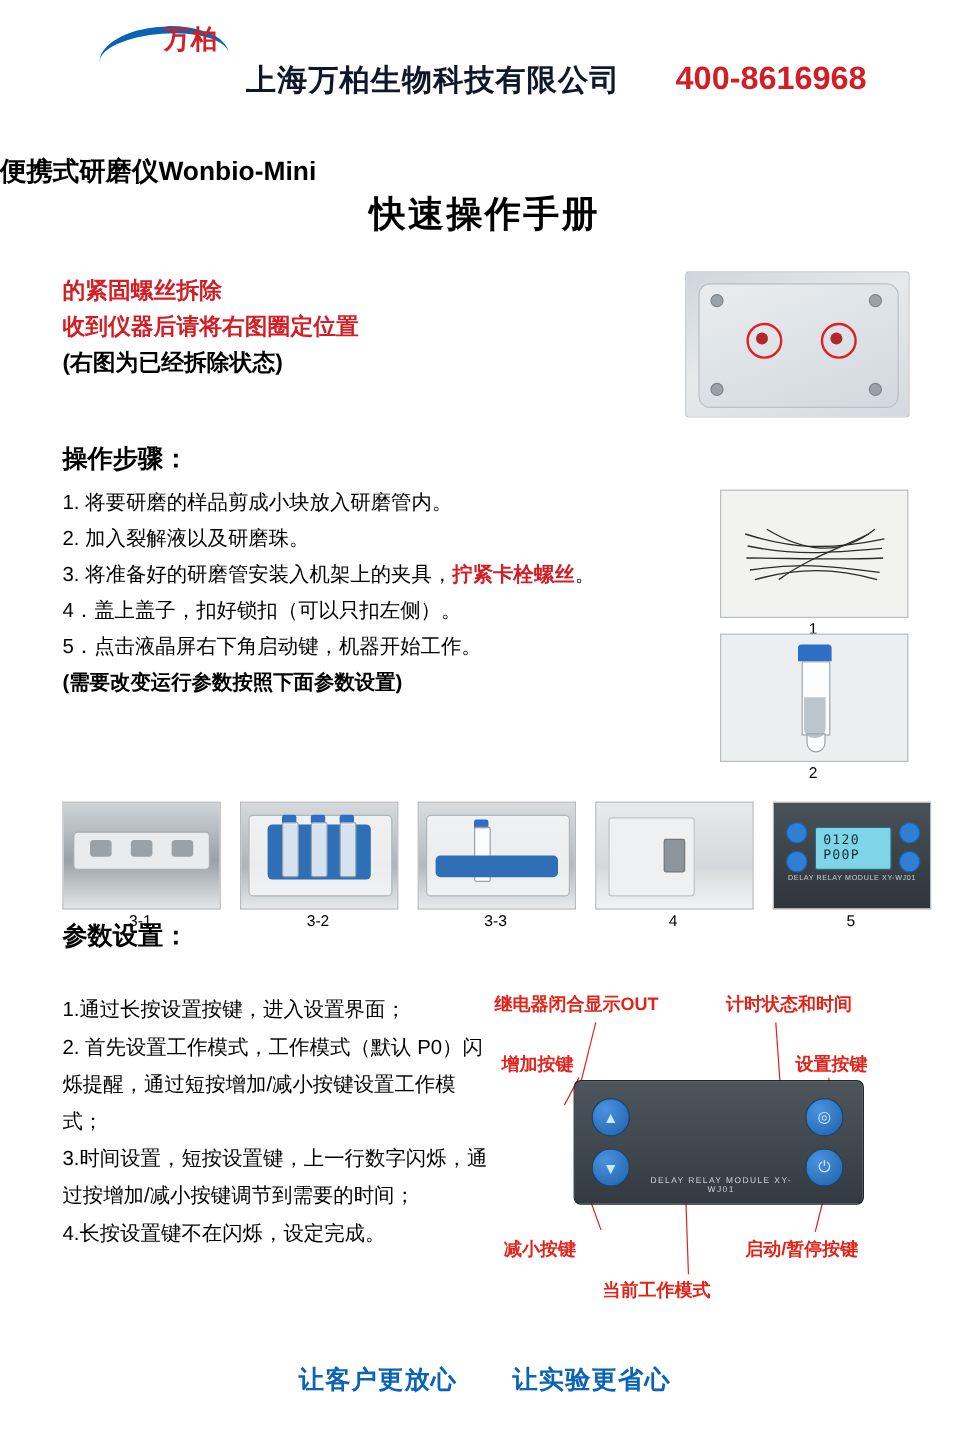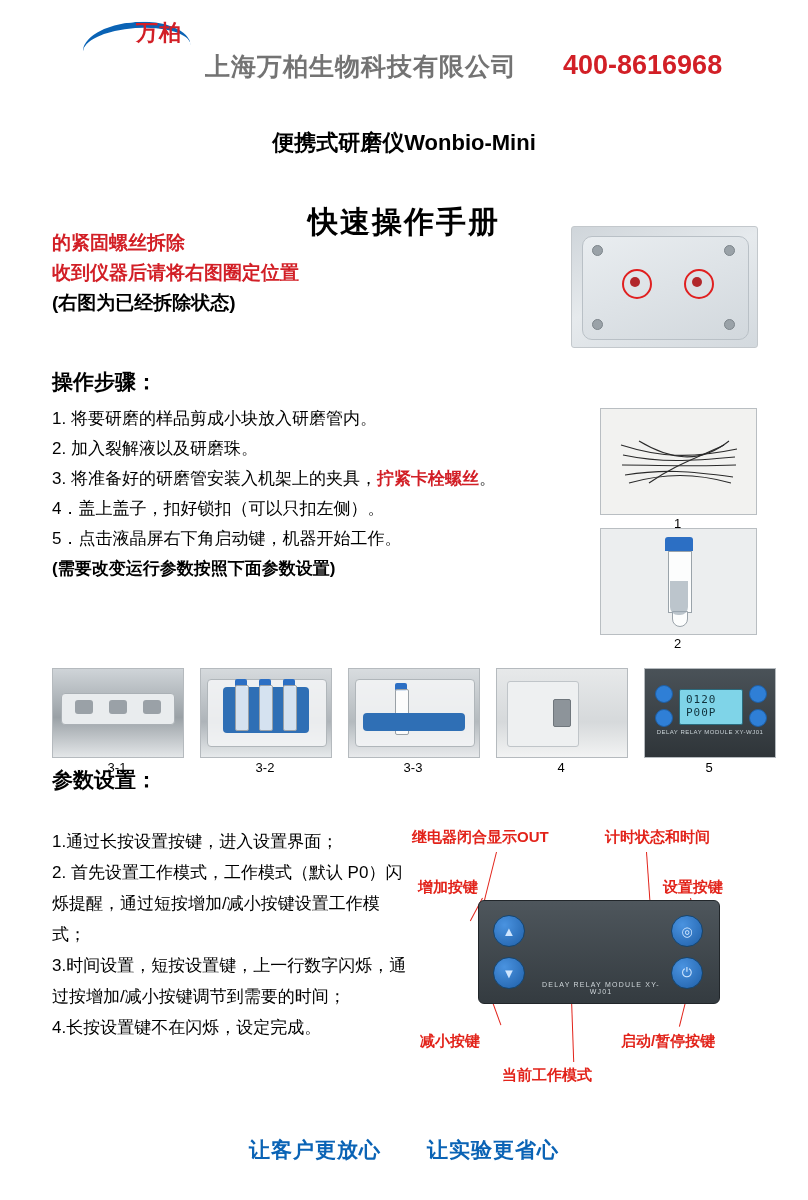--- a/index.html
+++ b/index.html
@@ -28,37 +28,37 @@
     letter-spacing:1px;
     font-family:"Liberation Serif","DejaVu Serif",serif;
   }
   .logo-main{
     position:absolute;left:0;top:22px;
     font-size:34px;font-weight:bold;color:#0a63b5;
     letter-spacing:-1px;font-style:italic;
   }
   .company{
     position:absolute;left:205px;top:50px;
-    font-size:25px;font-weight:bold;color:#737373;
+    font-size:25px;font-weight:bold;color:#0f172a;
     letter-spacing:1px;
   }
   .phone{
     position:absolute;left:563px;top:50px;
     font-size:27px;font-weight:bold;color:#d21f26;
     letter-spacing:0px;
   }
 
   
   .title1{
-    position:absolute;left:0;top:128px;width:808px;text-align:center;
+    position:absolute;left:0;top:128px;width:808px;
     font-size:22px;font-weight:bold;color:#000;
   }
   .title2{
     position:absolute;left:0;top:158px;width:808px;text-align:center;
-    font-size:30px;font-weight:bold;color:#000;letter-spacing:2px;margin-top:44px;
+    font-size:30px;font-weight:bold;color:#000;letter-spacing:2px;
   }
 
   
   .warn{
     position:absolute;left:52px;top:228px;width:420px;
     font-size:19px;font-weight:bold;color:#d21f26;line-height:30px;
   }
   .warn .sub{color:#000;font-weight:bold;}
 
   .photo{

